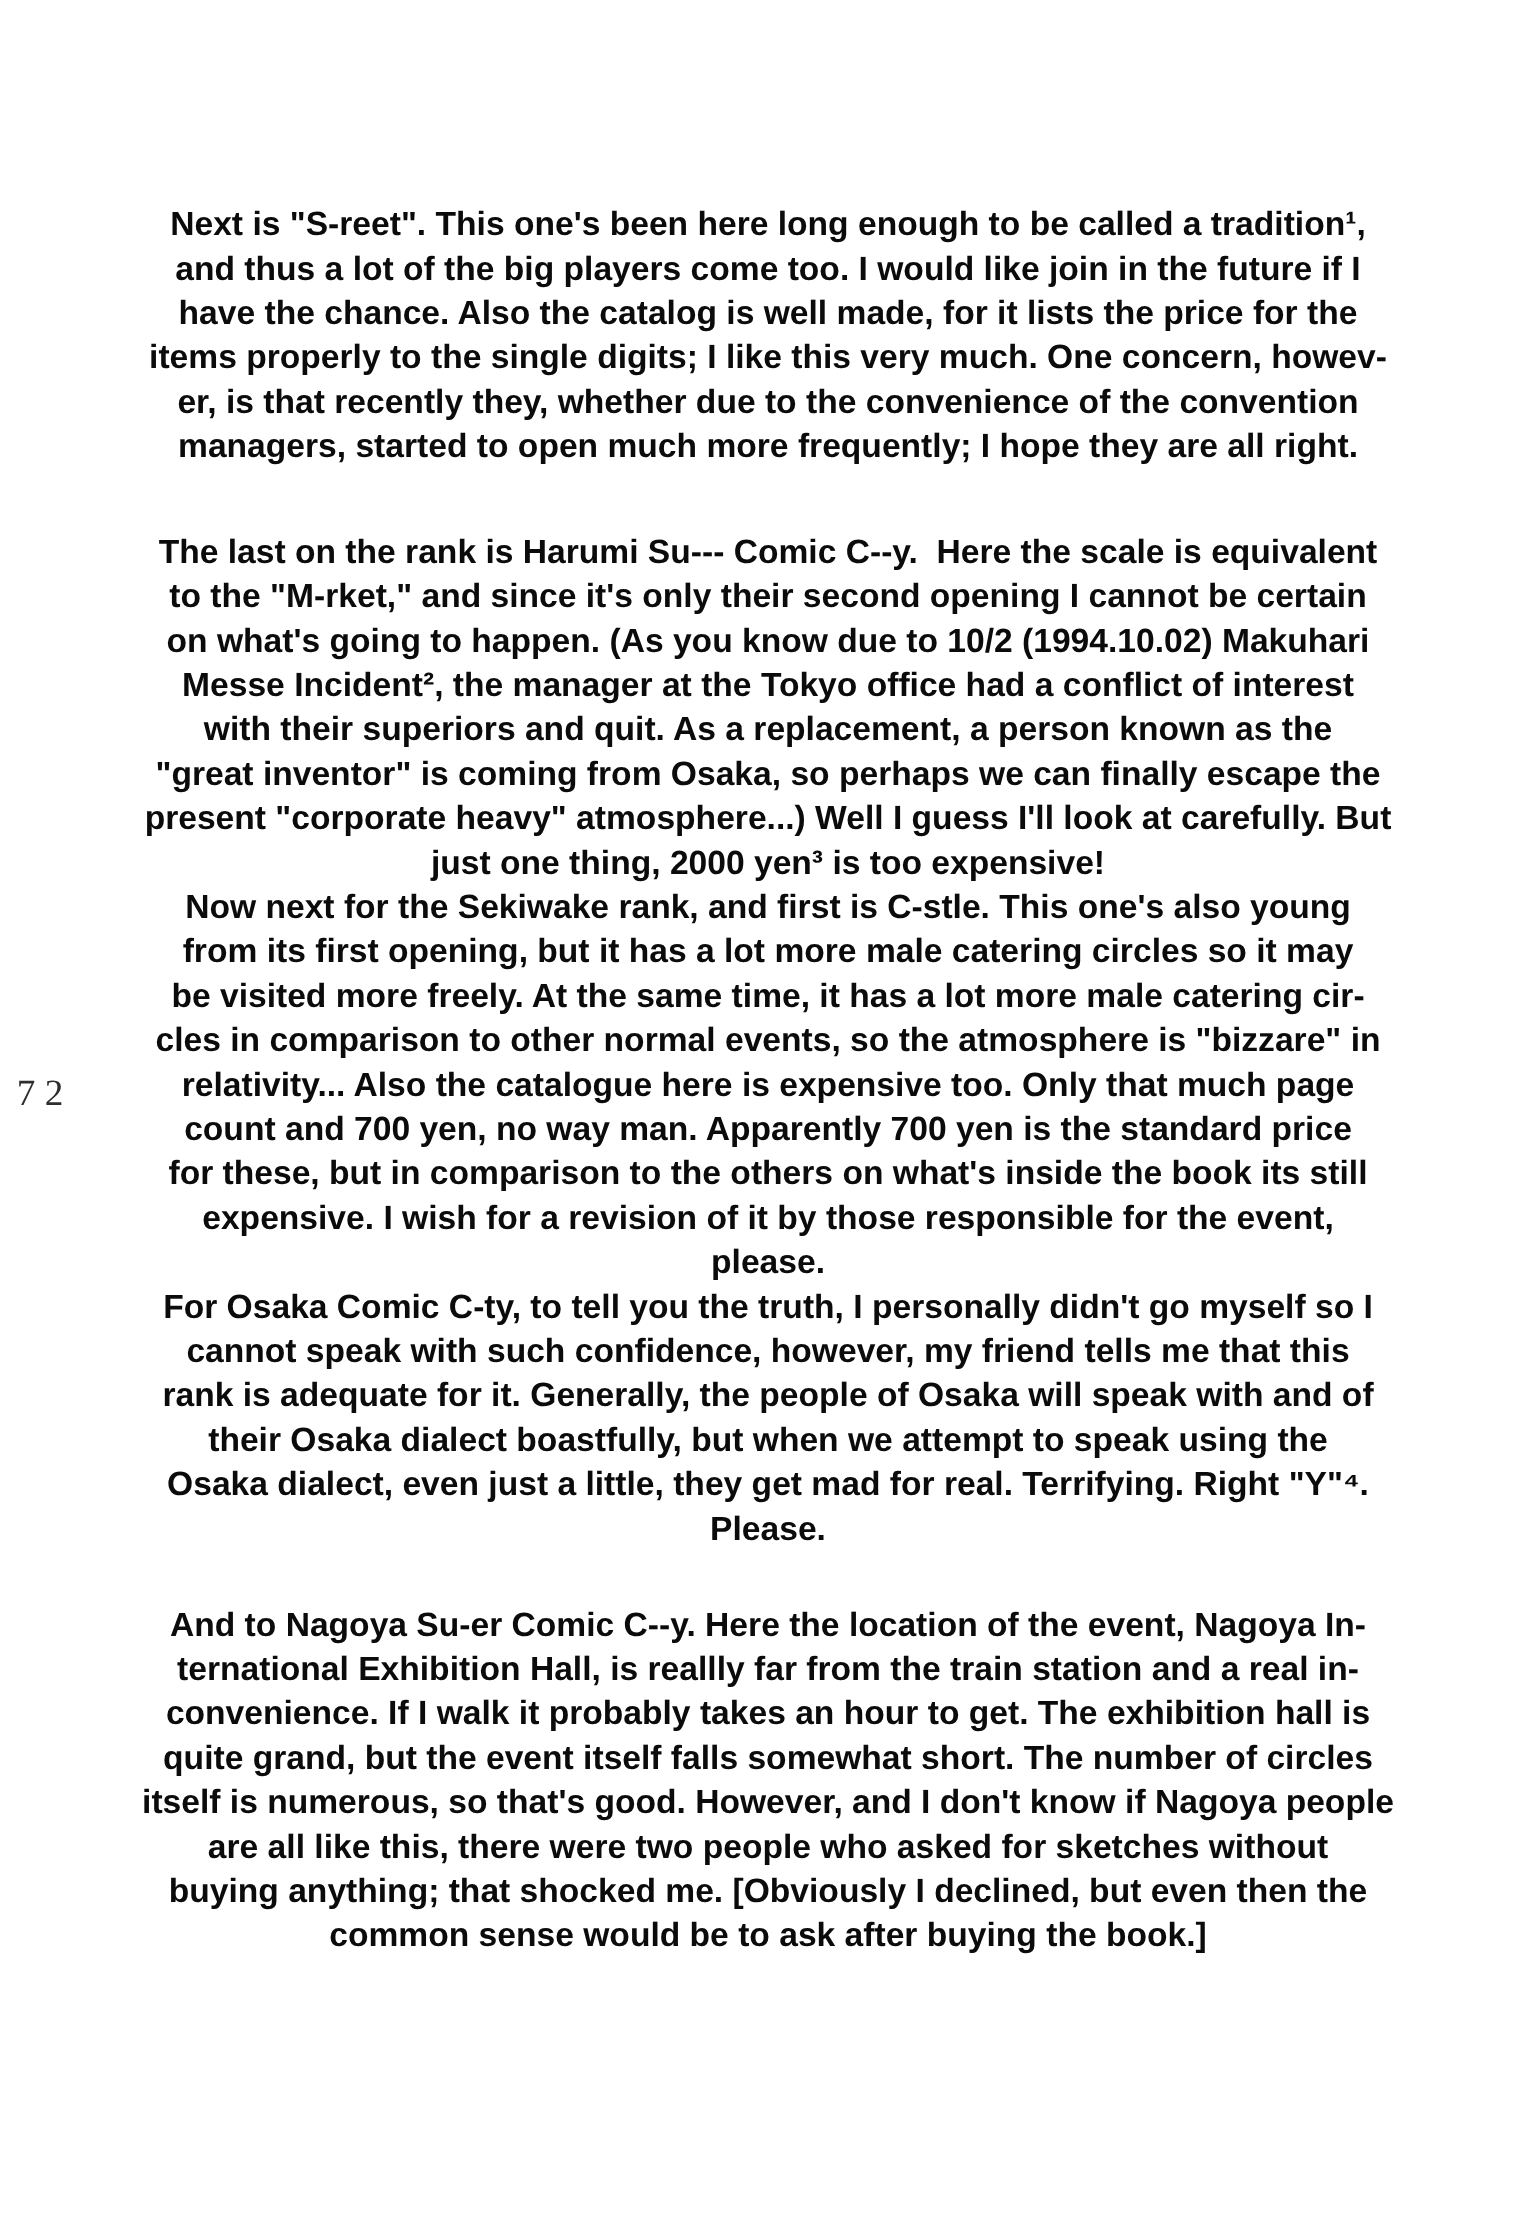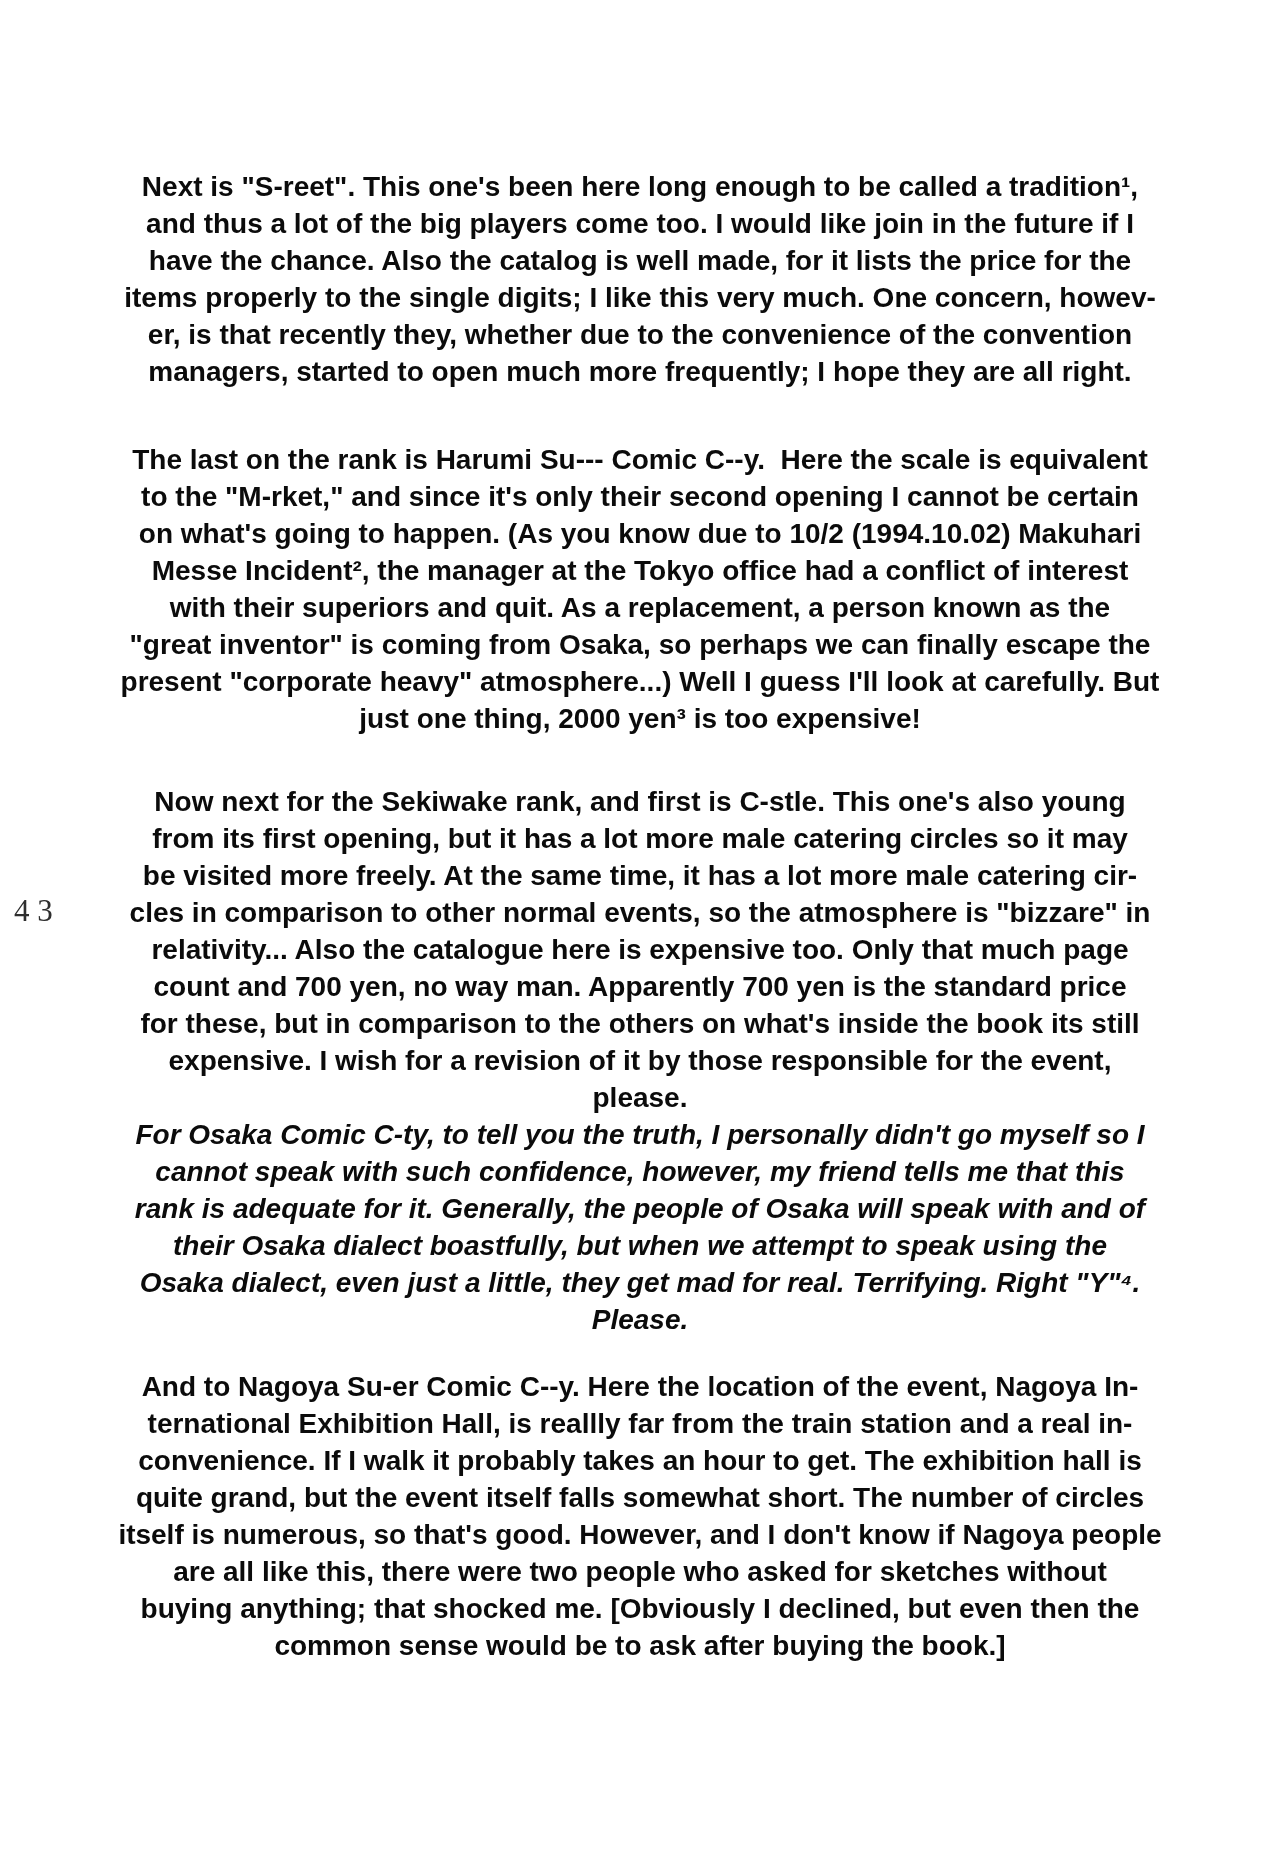--- a/index.html
+++ b/index.html
@@ -31,39 +31,39 @@
     margin: 0;
     font-size: 28px;
     font-weight: 600;
     line-height: 37px;
     text-align: center;
     white-space: pre-line;
     color: #0b0b0b;
     letter-spacing: 0px;
   }
   .gap-a { margin-bottom: 51px; }
-  .gap-b { margin-bottom: 46px; }
+  .gap-b { }
   .gap-c { }
-  .gap-d { margin-bottom: 30px; font-style: italic; }
+  .gap-d { margin-bottom: 43px; }
   .page-number {
     position: absolute;
     left: 14px;
     top: 893px;
     font-family: "Liberation Serif", serif;
     font-weight: 400;
     font-size: 31px;
     color: #2e2e2e;
     white-space: pre;
   }
 </style>
 </head>
 <body>
 
 <div class="page">
-  <div class="page-number">4 3</div>
+  <div class="page-number">7 2</div>
 
   <div class="text-column">
     <p class="para gap-a">Next is "S-reet". This one's been here long enough to be called a tradition¹,
 and thus a lot of the big players come too. I would like join in the future if I
 have the chance. Also the catalog is well made, for it lists the price for the
 items properly to the single digits; I like this very much. One concern, howev-
 er, is that recently they, whether due to the convenience of the convention
 managers, started to open much more frequently; I hope they are all right.</p>
 
     <p class="para gap-b">The last on the rank is Harumi Su--- Comic C--y.&nbsp; Here the scale is equivalent

